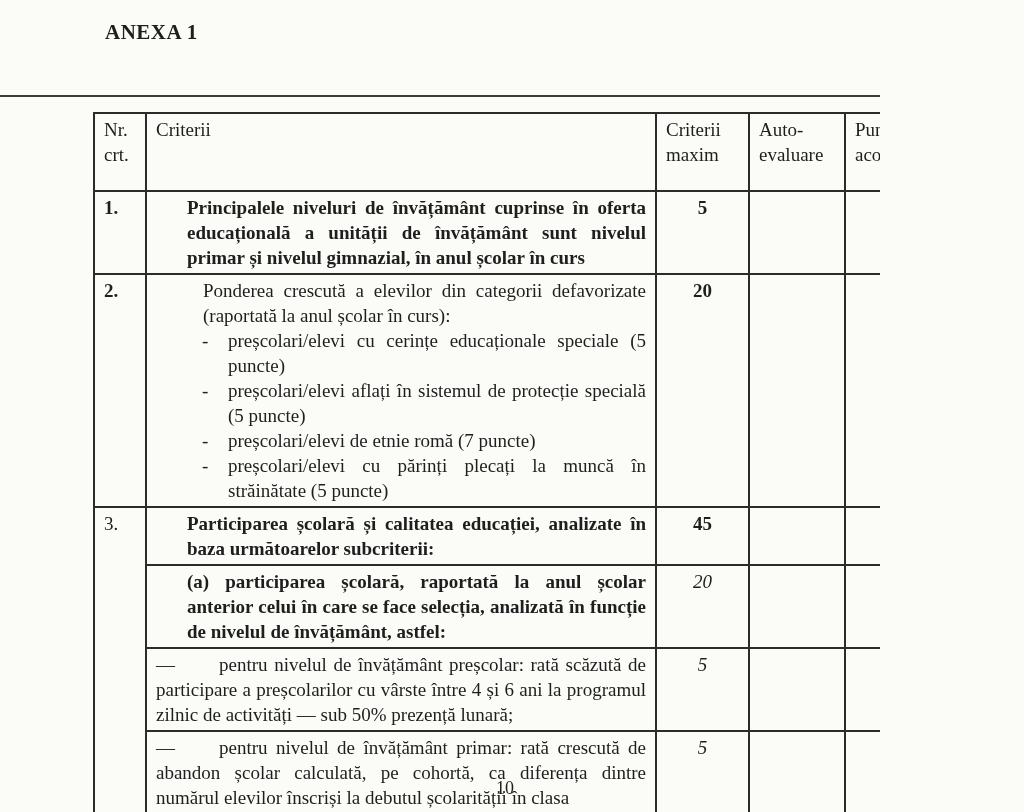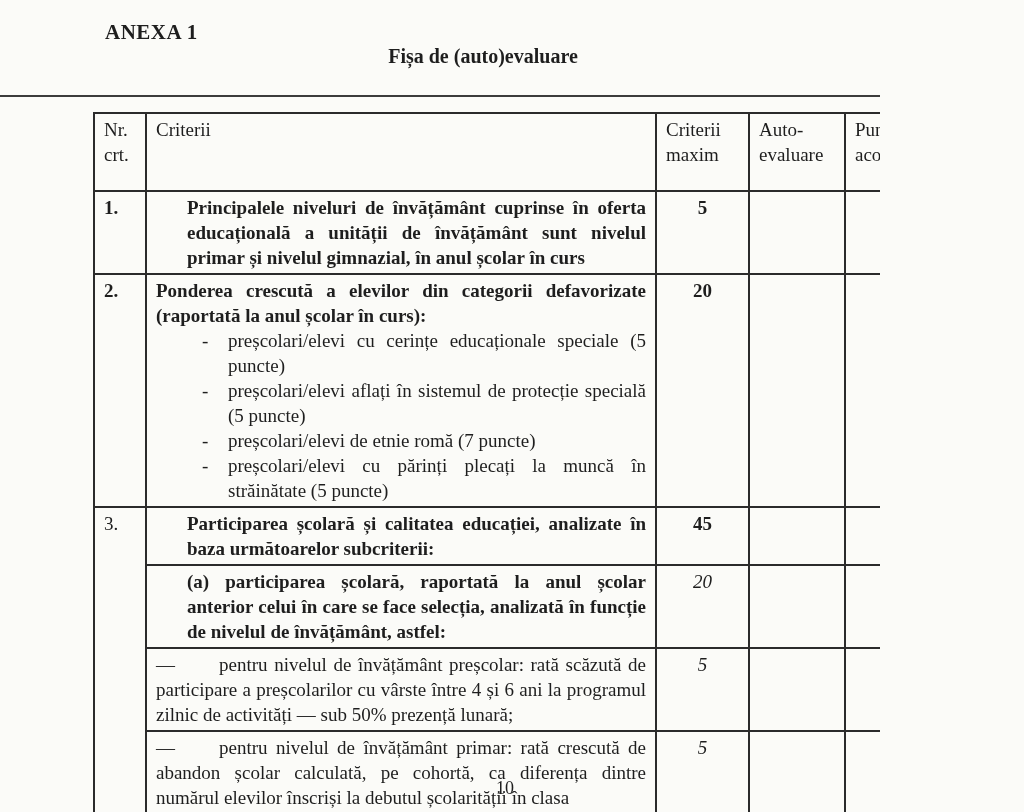--- a/index.html
+++ b/index.html
@@ -67,21 +67,21 @@
   tr.row-3a { height: 75px; }
   tr.row-3b { height: 78px; }
   tr.row-3c { height: 76px; }
   td.nr { padding-left: 11px; }
   td.nr.w-bold { font-weight: 700; }
   td.crit { text-align: justify; }
   td.crit.w-bold { font-weight: 700; padding-left: 40px; }
   td.score { text-align: center; padding-left: 0; padding-right: 0; }
   td.score.w-bold { font-weight: 700; }
   td.score.w-italic { font-style: italic; }
-  .intro-bold { font-weight: 700; text-align: justify; }
+  .intro-bold { font-weight: 400; text-align: justify; margin-left: 47px; }
   .bullet {
     position: relative;
     padding-left: 72px;
     font-weight: 400;
     text-align: justify;
   }
   .bullet .dash {
     position: absolute;
     left: 46px;
     top: 0;
@@ -100,21 +100,20 @@
     text-align: center;
     font-size: 18px;
   }
 </style>
 </head>
 <body>
 
 <div class="page">
 
   <div class="annex">ANEXA 1</div>
-  <div class="doc-title">Fișa de (auto)evaluare</div>
   <hr class="top-rule">
 
   <table class="eval">
     <colgroup>
       <col style="width:52px">
       <col style="width:510px">
       <col style="width:93px">
       <col style="width:96px">
       <col style="width:86px">
     </colgroup>

